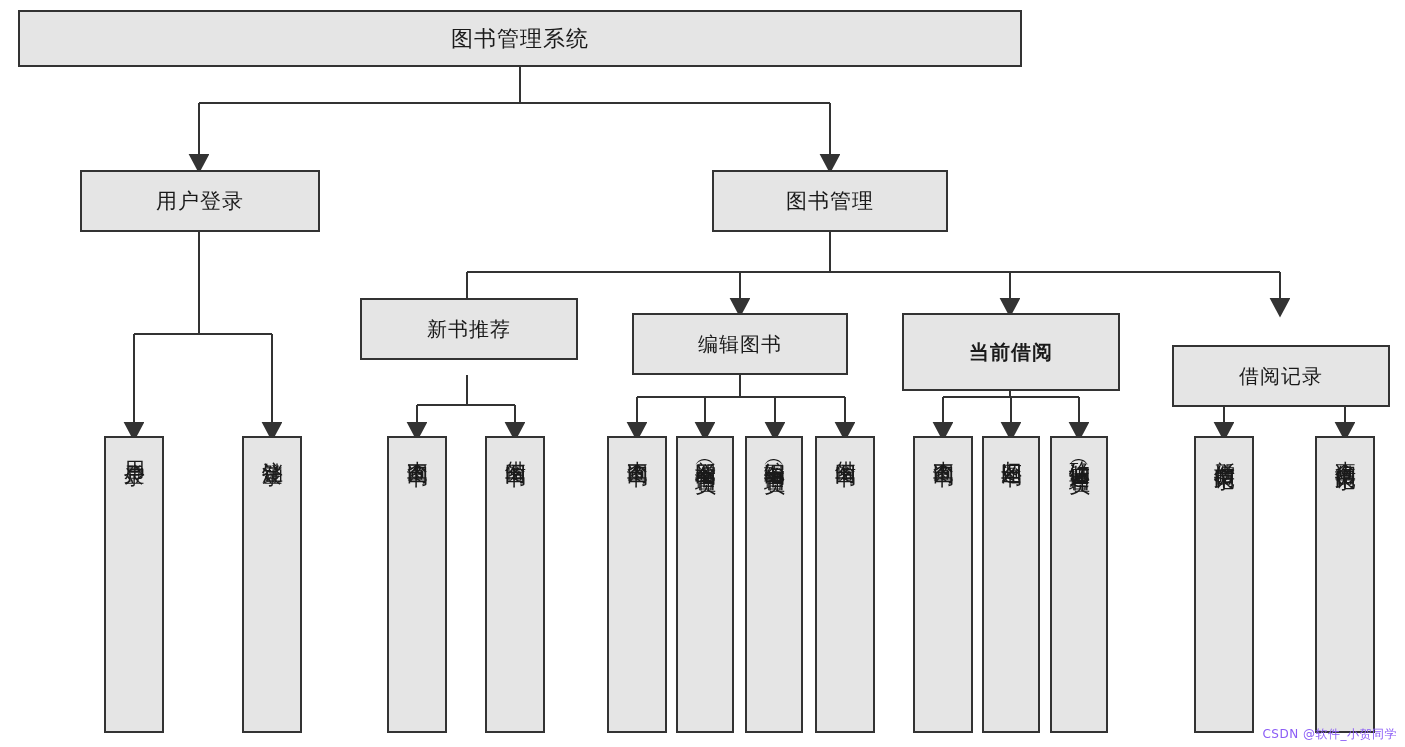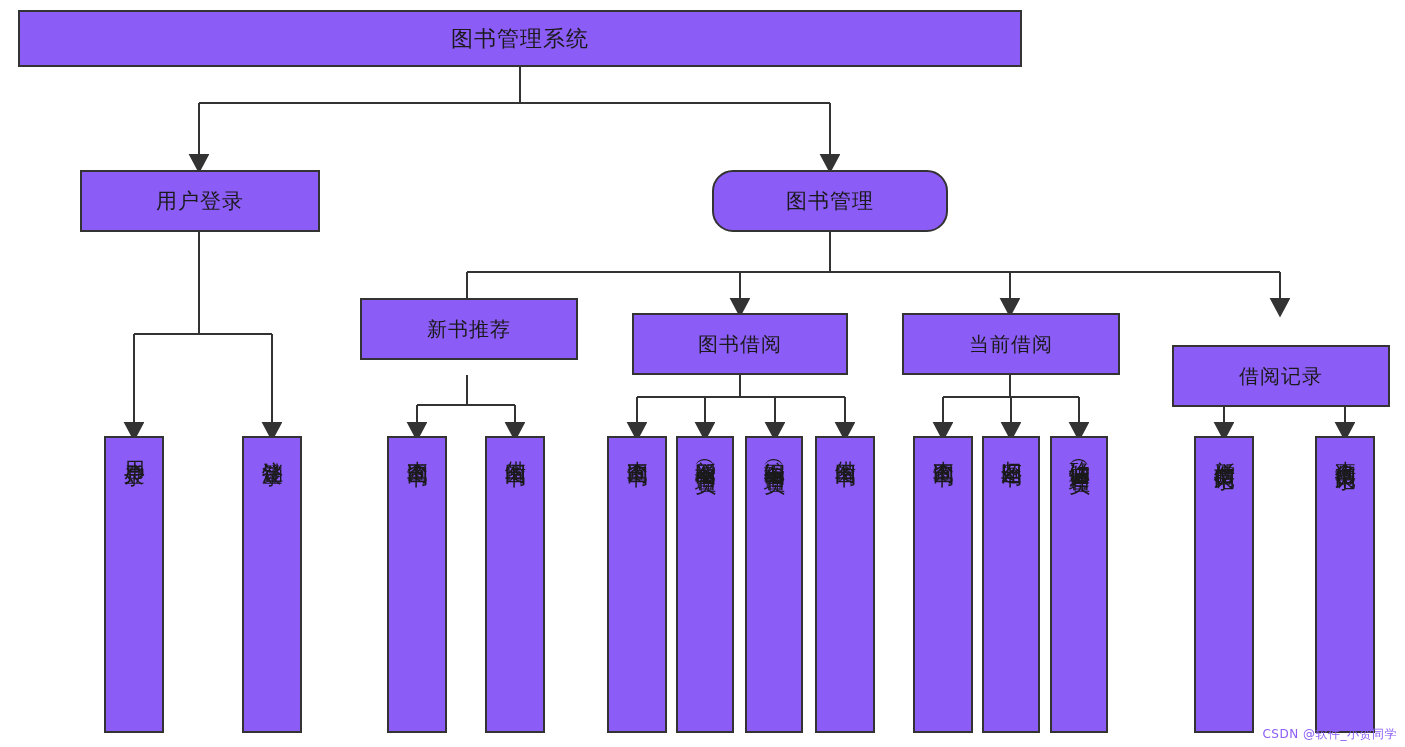--- a/index.html
+++ b/index.html
@@ -17,21 +17,21 @@
   }
   svg.edges{
     position:absolute;
     left:0;top:0;
     width:1405px;height:747px;
     pointer-events:none;
   }
   .node{
     position:absolute;
     box-sizing:border-box;
-    background:#8b5cf6;
+    background:#e5e5e5;
     border:2px solid #333333;
     display:flex;
     align-items:center;
     justify-content:center;
     text-align:left;
   }
   .node.root{
     font-size:22px;
     letter-spacing:1px;
   }
@@ -122,31 +122,31 @@
     </g>
   </svg>
 
   <div class="node root" style="left:18px;top:10px;width:1004px;height:57px;">
     <span>图书管理系统</span>
   </div>
 
   <div class="node lvl2" style="left:80px;top:170px;width:240px;height:62px;">
     <span>用户登录</span>
   </div>
-  <div class="node lvl2" style="left:712px;top:170px;width:236px;height:62px;border-radius:21px;">
+  <div class="node lvl2" style="left:712px;top:170px;width:236px;height:62px;">
     <span>图书管理</span>
   </div>
 
   <div class="node lvl3" style="left:360px;top:298px;width:218px;height:62px;">
     <span>新书推荐</span>
   </div>
   <div class="node lvl3" style="left:632px;top:313px;width:216px;height:62px;">
-    <span>图书借阅</span>
+    <span>编辑图书</span>
   </div>
-  <div class="node lvl3" style="left:902px;top:313px;width:218px;height:62px;">
+  <div class="node lvl3" style="left:902px;top:313px;width:218px;height:78px;font-weight:bold;">
     <span>当前借阅</span>
   </div>
   <div class="node lvl3" style="left:1172px;top:313px;width:218px;height:62px;margin-top:32px;">
     <span>借阅记录</span>
   </div>
 
   <div class="node leaf" style="left:104px;top:436px;width:60px;height:297px;">
     <span class="vtext">用户登录</span>
   </div>
   <div class="node leaf" style="left:242px;top:436px;width:60px;height:297px;">

